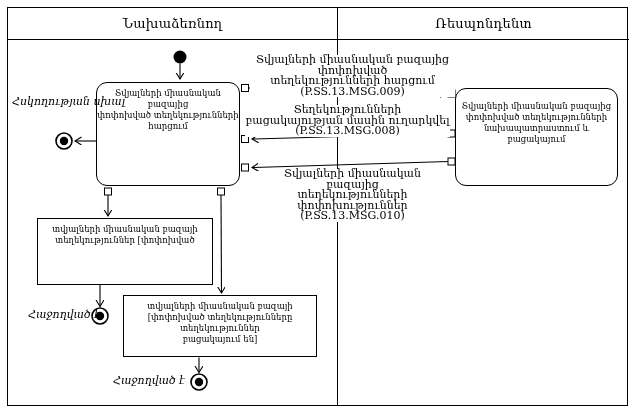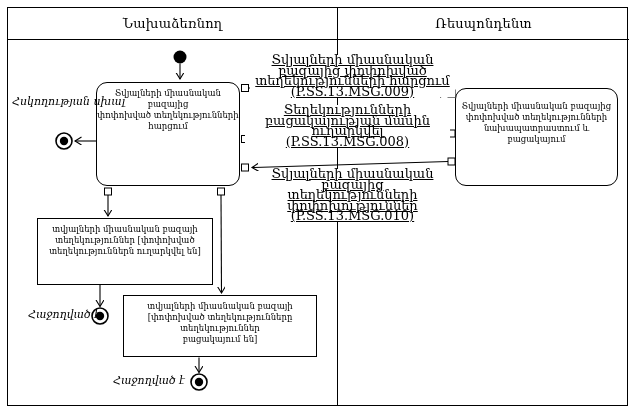--- a/index.html
+++ b/index.html
@@ -10,21 +10,21 @@
   .hdr{position:absolute;top:8px;height:32px;display:flex;align-items:center;
        justify-content:center;font-size:13px;letter-spacing:.2px;
        border-bottom:1.2px solid #000;box-sizing:border-box;}
   .hdr-left{left:8px;width:329px;}
   .hdr-right{left:338px;width:291px;}
   .divider{position:absolute;left:337px;top:8px;width:1.2px;height:398px;background:#000;}
   .overlay{position:absolute;left:0;top:0;pointer-events:none;}
   .nodebox{position:absolute;background:#fff;border:1.4px solid #000;
            box-sizing:border-box;text-align:center;font-size:8.5px;line-height:11px;}
   .activity{border-radius:11px;}
-  .flowlbl{position:absolute;text-align:center;font-size:13px;line-height:10.5px;background:#fff;text-decoration:underline;}
+  .flowlbl{position:absolute;text-align:center;font-size:11px;line-height:10.5px;background:#fff;}
   .plain{position:absolute;font-size:11px;line-height:10px;white-space:nowrap;font-style:italic;}
   
   .act-request{left:96px;top:82px;width:144px;height:104px;padding-top:5px;}
   .act-prepare{left:455px;top:88px;width:163px;height:98px;padding-top:12px;}
   .obj-sent{left:37px;top:218px;width:176px;height:67px;padding-top:5px;}
   .obj-absent{left:123px;top:295px;width:194px;height:62px;padding-top:5px;}
   .lbl-009{left:250px;top:55px;width:205px;}
   .lbl-008{left:245px;top:105px;width:205px;}
   .lbl-010{left:260px;top:169px;width:185px;}
   .lbl-err{left:12px;top:97px;}
@@ -92,21 +92,20 @@
 
   <div class="nodebox activity act-prepare">
     <div>Տվյալների միասնական բազայից</div>
     <div>փոփոխված տեղեկությունների</div>
     <div>նախապատրաստում և բացակայում</div>
   </div>
 
   <div class="nodebox obj-sent">
     <div>տվյալների միասնական բազայի</div>
     <div>տեղեկություններ [փոփոխված</div>
-    <div>տեղեկություններն ուղարկվել են]</div>
   </div>
 
   <div class="nodebox obj-absent">
     <div>տվյալների միասնական բազայի</div>
     <div>[փոփոխված տեղեկությունները</div>
     <div>տեղեկություններ</div>
     <div>բացակայում են]</div>
   </div>
 
   <div class="flowlbl lbl-009">

